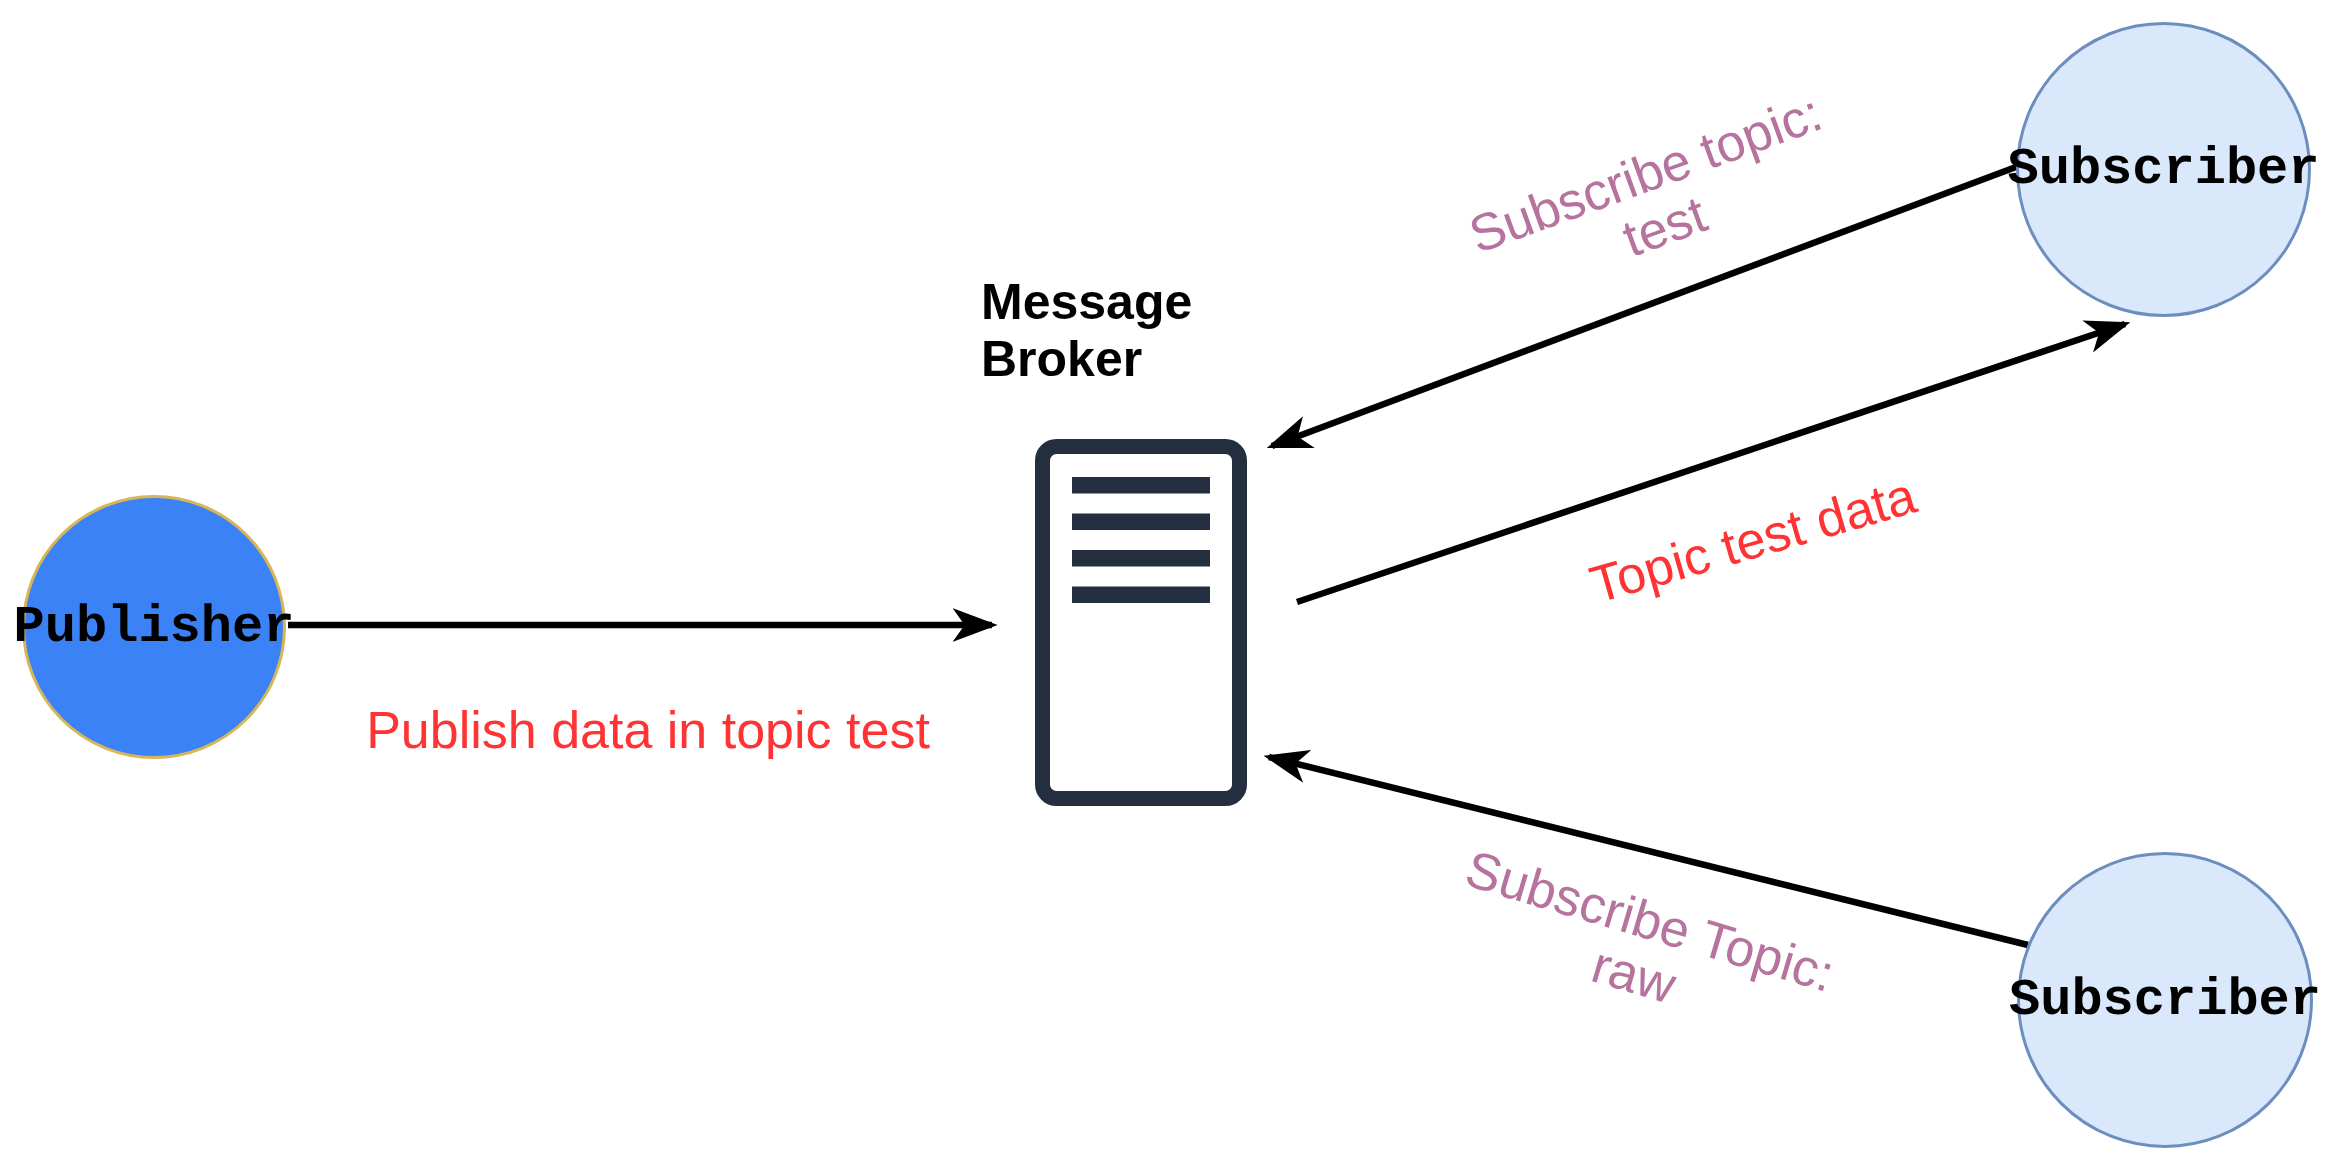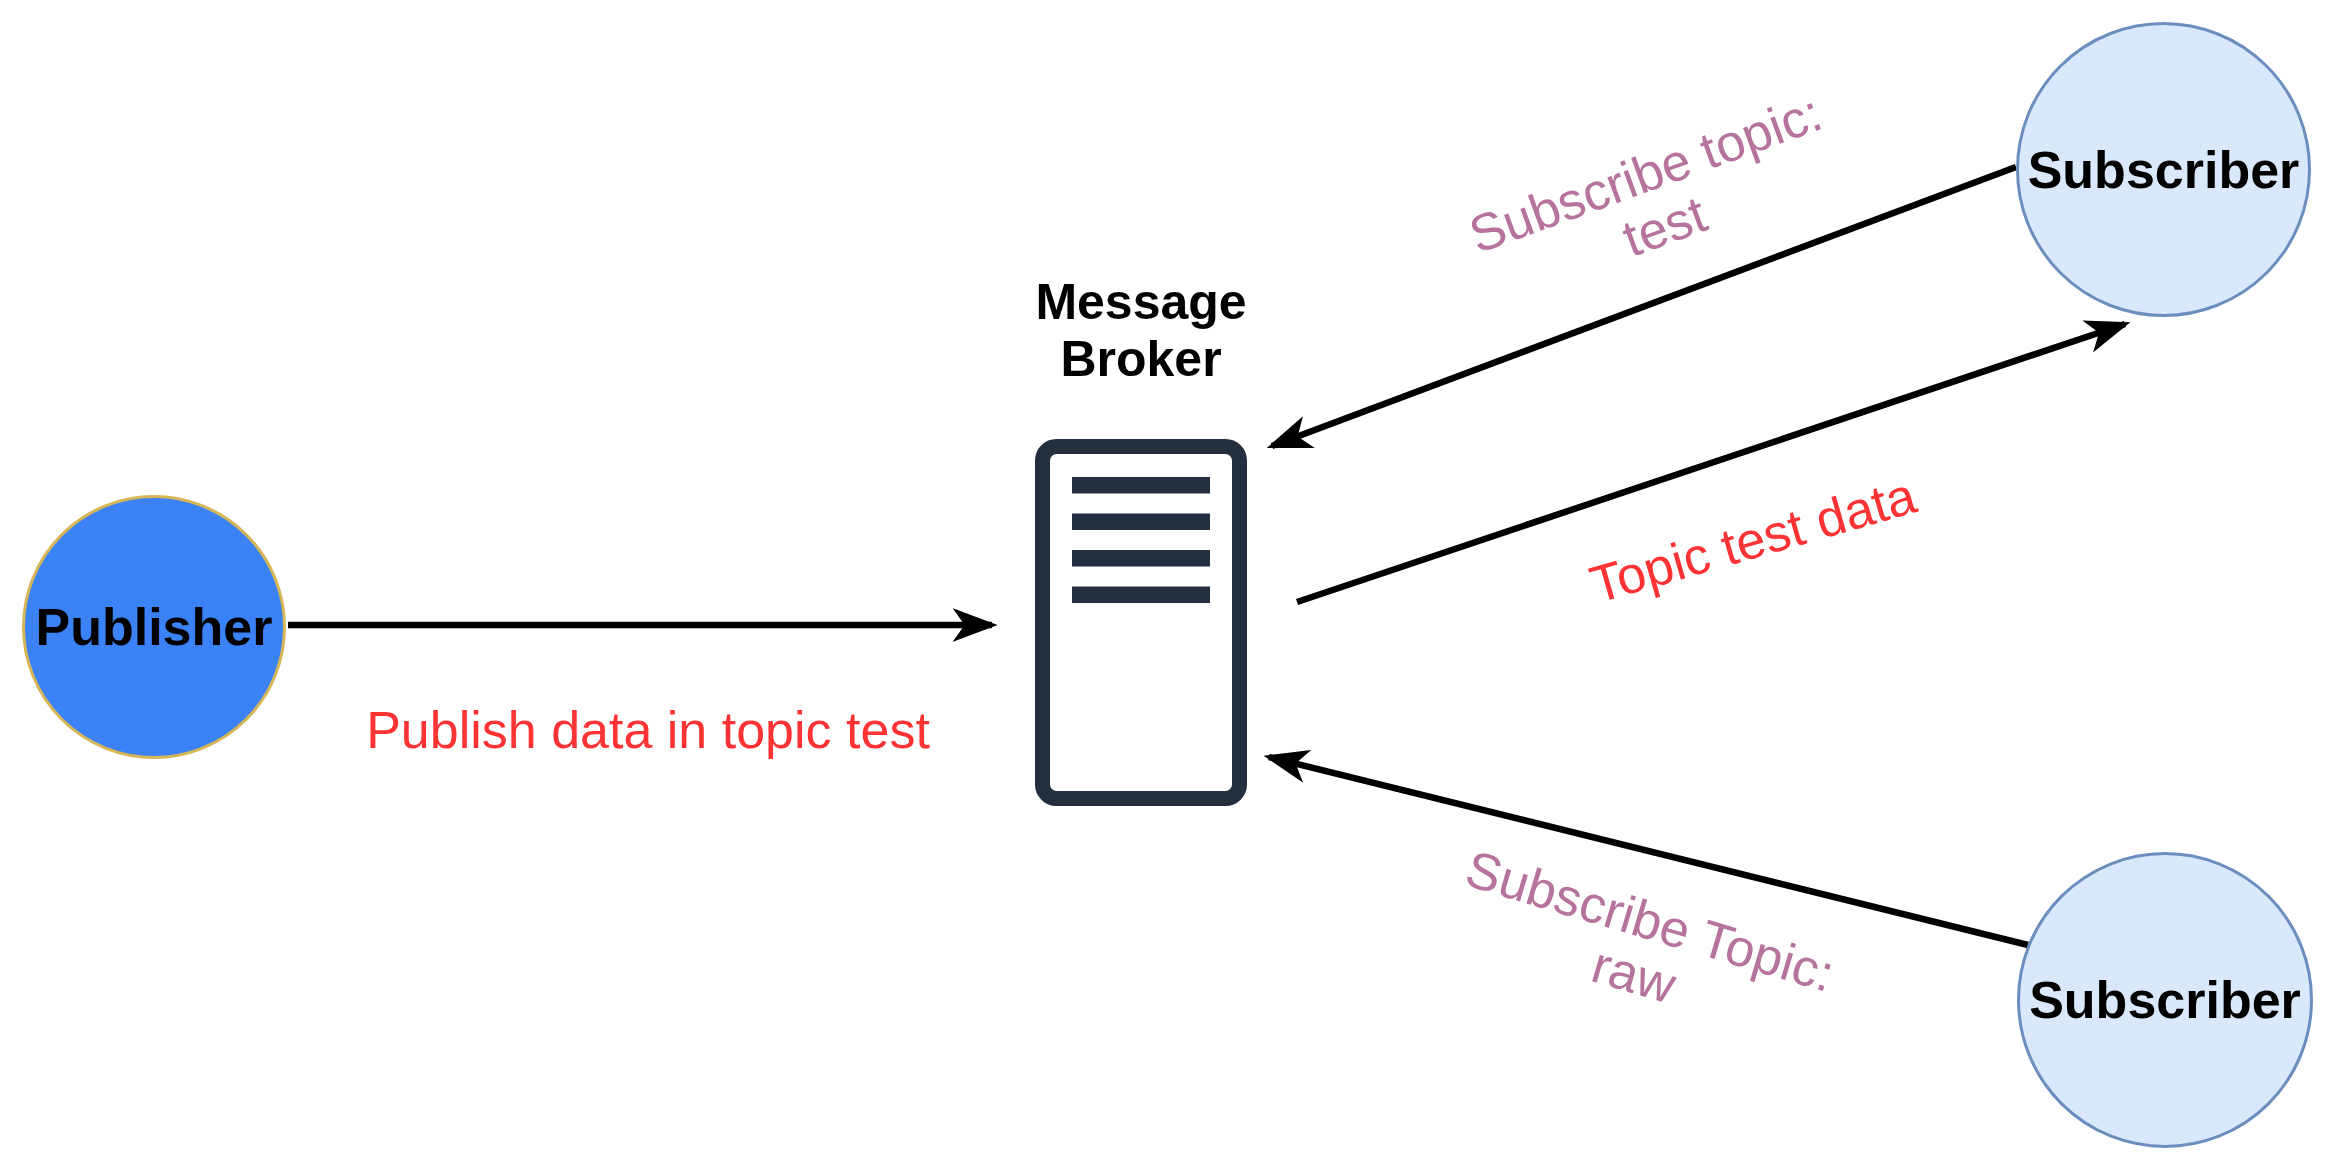--- a/index.html
+++ b/index.html
@@ -26,20 +26,21 @@
     position: absolute;
     border-radius: 50%;
     box-sizing: border-box;
     display: flex;
     align-items: center;
     justify-content: center;
     font-weight: bold;
     font-size: 52px;
     color: #000000;
     text-align: center;
+    font-family: Liberation Mono, monospace;
   }
   .node-publisher {
     left: 22px;
     top: 495px;
     width: 264px;
     height: 264px;
     background: #3b82f6;
     border: 3px solid #D6B656;
   }
   .node-subscriber-top {
@@ -56,21 +57,21 @@
     width: 296px;
     height: 296px;
     background: #DAE8FC;
     border: 3px solid #6C8EBF;
   }
   .broker-title {
     position: absolute;
     left: 981px;
     top: 274px;
     width: 320px;
-    text-align: center;
+    text-align: left;
     font-weight: bold;
     font-size: 50px;
     line-height: 57px;
     color: #000000;
   }
   .edge-label {
     position: absolute;
     font-size: 52px;
     line-height: 56px;
     text-align: center;

